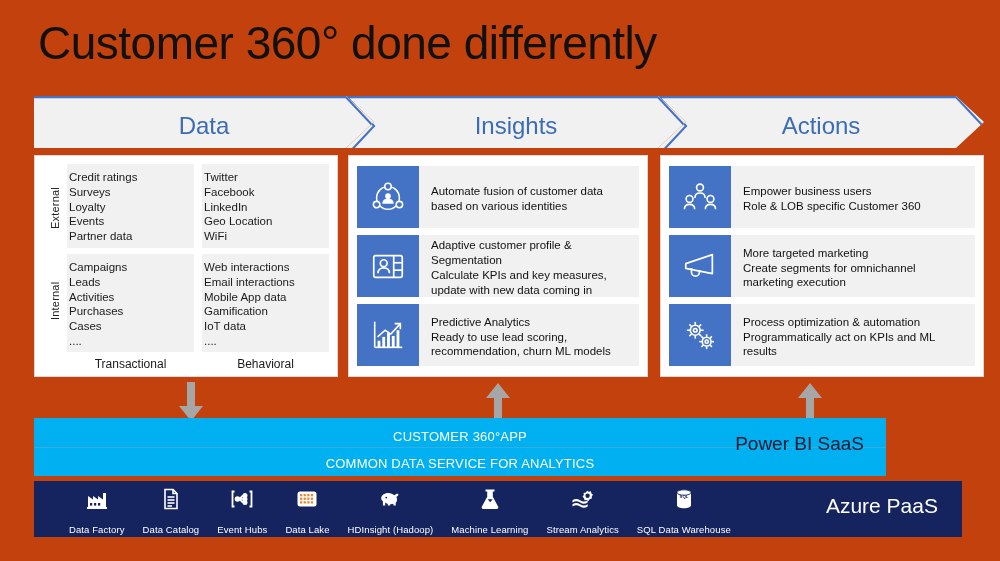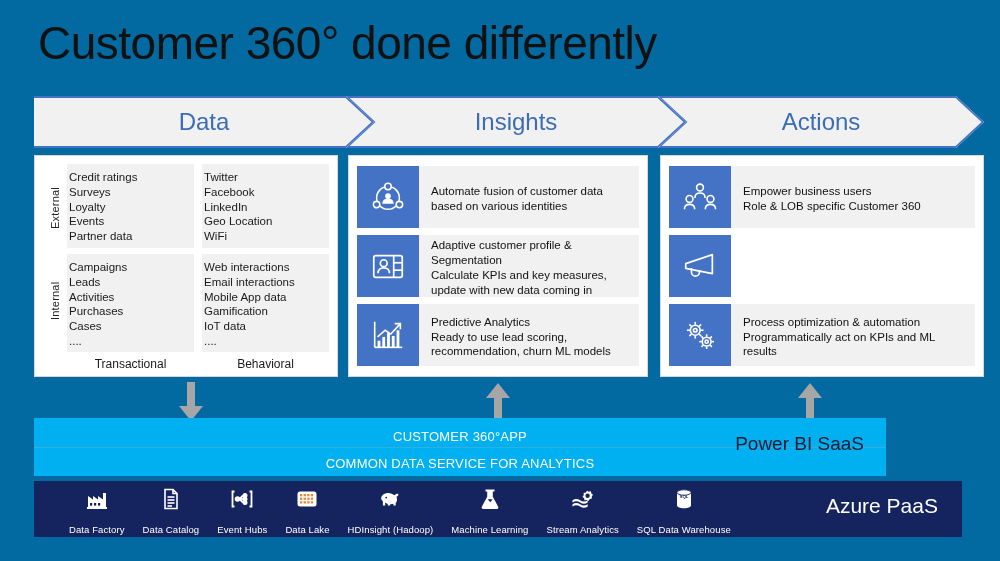--- a/index.html
+++ b/index.html
@@ -2,34 +2,34 @@
 <html><head>
 <meta charset="utf-8">
 <style>
   * { box-sizing: border-box; margin: 0; padding: 0; }
   html, body {
     width: 1000px; height: 561px;
     background: #ffffff;
     font-family: "Liberation Sans", sans-serif;
     overflow: hidden;
   }
-  #slide { position: relative; width: 1000px; height: 561px; background: #0369a1; }
+  #slide { position: relative; width: 1000px; height: 561px; background: #c2410c; }
 
   
   .title {
     position: absolute; left: 38px; top: 18px;
     font-size: 46px; font-weight: 400; color: #111111;
     letter-spacing: -0.5px; line-height: 1.1;
     white-space: nowrap;
   }
 
   
   .chev-band { position: absolute; left: 34px; top: 96px; width: 950px; height: 52px; }
   .chev {
-    position: absolute; top: 0; height: 52px;
+    position: absolute; top: 0; height: 60px;
     background: #f1f1f1;
     display: flex; align-items: center; justify-content: center;
   }
   .chev-label {
     font-size: 24px; color: #3b6cb4; font-weight: 400;
     position: relative; z-index: 4;
   }
   .chev svg { position: absolute; left: 0; top: 0; width: 100%; height: 100%; }
 
   
@@ -301,20 +301,24 @@
           <div class="idesc">Role &amp; LOB specific Customer 360</div>
         </div>
       </div>
 
       <div class="irow">
         <div class="itile">
           <svg viewBox="0 0 40 40" fill="none" stroke="#ffffff" stroke-width="1.8">
             <path d="M5 17.5 L33 8 L33 28 L5 22.5 Z" stroke-linejoin="round"></path>
             <path d="M11 22.2 L11 26.5 a4.2 4.2 0 0 0 8.4 0 L19.4 24.1"></path>
           </svg>
+        </div>
+        <div class="itxt">
+          <div class="ihead">More targeted marketing</div>
+          <div class="idesc">Create segments for omnichannel marketing execution</div>
         </div>
       </div>
 
       <div class="irow">
         <div class="itile">
           <svg viewBox="0 0 40 40" fill="none" stroke="#ffffff" stroke-width="1.7">
             <g>
               <circle cx="15" cy="15" r="5.2"></circle>
               <circle cx="15" cy="15" r="1.9"></circle>
               <line x1="15" y1="6.2" x2="15" y2="9.4"></line>

